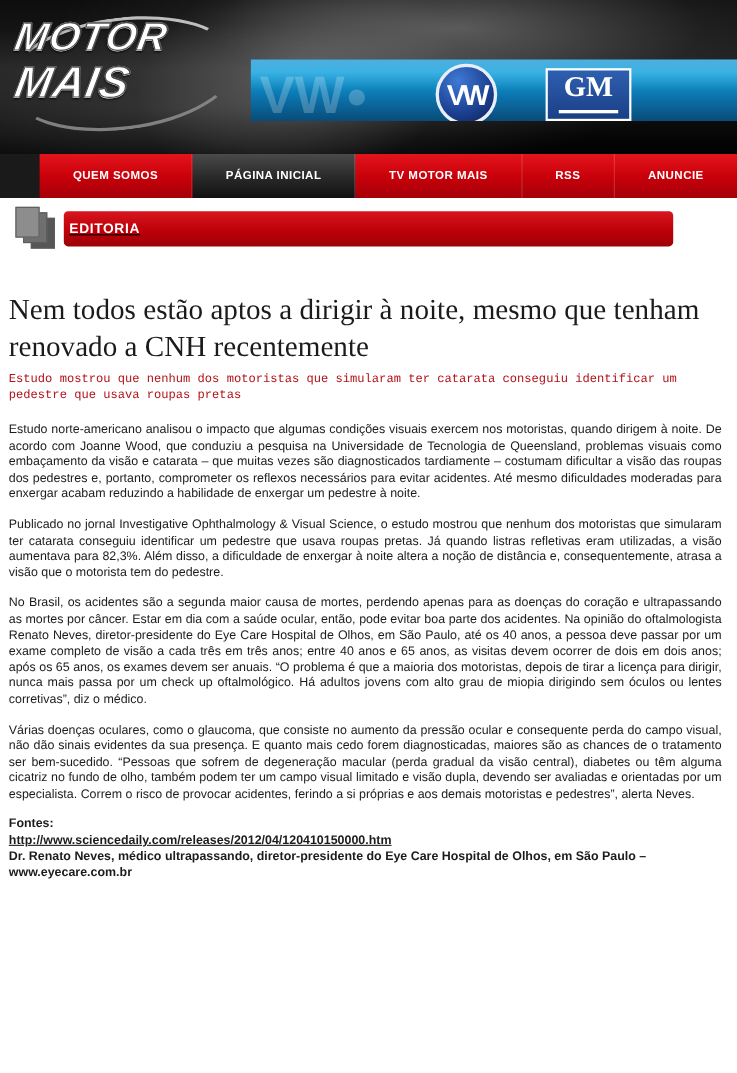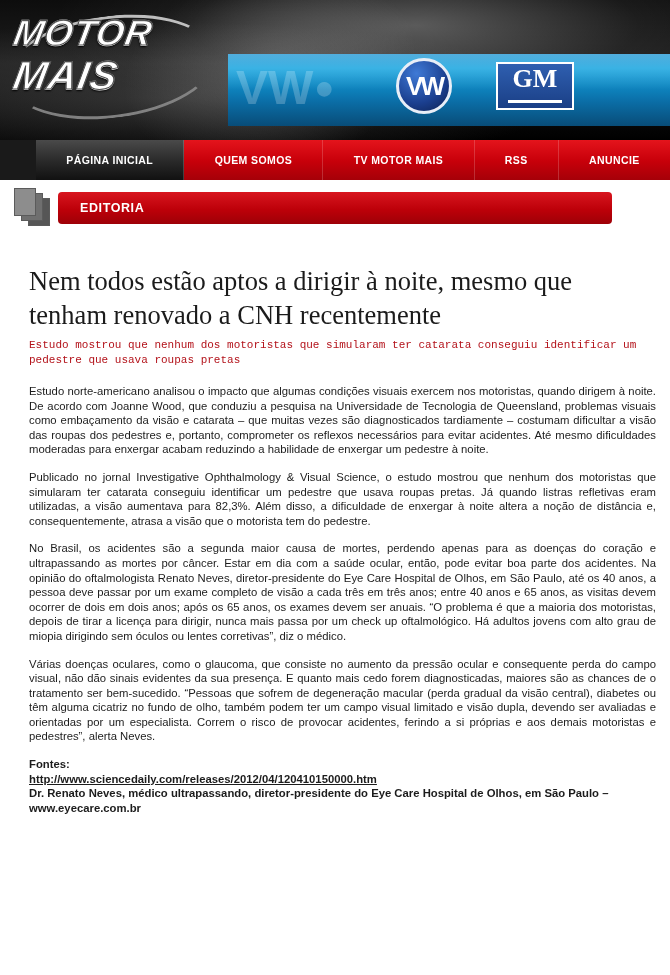--- a/index.html
+++ b/index.html
@@ -81,21 +81,21 @@
     border-radius: 50% / 46%;
     border-color: #d0d0d0 transparent #8a8a8a transparent;
     transform: rotate(-7deg);
     opacity: .9;
   }
 
   
   .brand-strip {
     position: absolute;
     left: 228px; top: 54px;
-    width: 442px; height: 72px;
+    width: 442px; height: 56px;
     background: linear-gradient(180deg,#0f8fd0 0%, #12a3df 20%, #0b6fa8 65%, #084c78 100%);
     overflow: hidden;
     z-index: 4;
   }
   .brand-strip .strip-glow {
     position: absolute; left: 0; top: 0; width: 100%; height: 50%;
     background: linear-gradient(180deg, rgba(255,255,255,0.28), rgba(255,255,255,0));
   }
   .vw-logo {
     position: absolute;
@@ -194,33 +194,34 @@
   .editoria-icon .pg2 { left: 7px; top: 5px; background:#6f6f6f; }
   .editoria-icon .pg3 { left: 14px; top: 10px; background:#565656; }
   .editoria-bar {
     margin-left: 58px;
     margin-right: 58px;
     height: 32px;
     background: linear-gradient(180deg,#d8161f 0%, #bd0009 55%, #9d0007 100%);
     border-radius: 4px;
     display: flex;
     align-items: center;
-    padding-left: 22px;
-    box-sizing: border-box;
+    padding-left: 5px;
+    box-sizing: border-box;
+    text-decoration: underline;
   }
   .editoria-bar span {
     color: #ffffff;
     font-size: 12.5px;
     font-weight: bold;
     letter-spacing: .6px;
   }
 
   
   .article {
-    padding: 16px 14px 0 29px;
+    padding: 16px 14px 0 8px;
     box-sizing: border-box;
   }
   .headline {
     font-family: "Liberation Serif", serif;
     font-size: 26.5px;
     line-height: 34px;
     color: #1b1b1b;
     font-weight: normal;
     margin: 0 0 6px 0;
   }
@@ -270,22 +271,22 @@
     <div class="vw-logo">VW</div>
     <div class="gm-logo">
       <span>GM</span>
       <div class="gm-underline"></div>
     </div>
   </div>
 </div>
 
 <div class="nav">
   <div class="nav-home-pad"></div>
+  <div class="nav-item">QUEM SOMOS</div>
   <div class="nav-item active">PÁGINA INICIAL</div>
-  <div class="nav-item">QUEM SOMOS</div>
   <div class="nav-item">TV MOTOR MAIS</div>
   <div class="nav-item">RSS</div>
   <div class="nav-item">ANUNCIE</div>
 </div>
 
 <div class="editoria-wrap">
   <div class="editoria-icon">
     <div class="pg pg3"></div>
     <div class="pg pg2"></div>
     <div class="pg pg1"></div>

